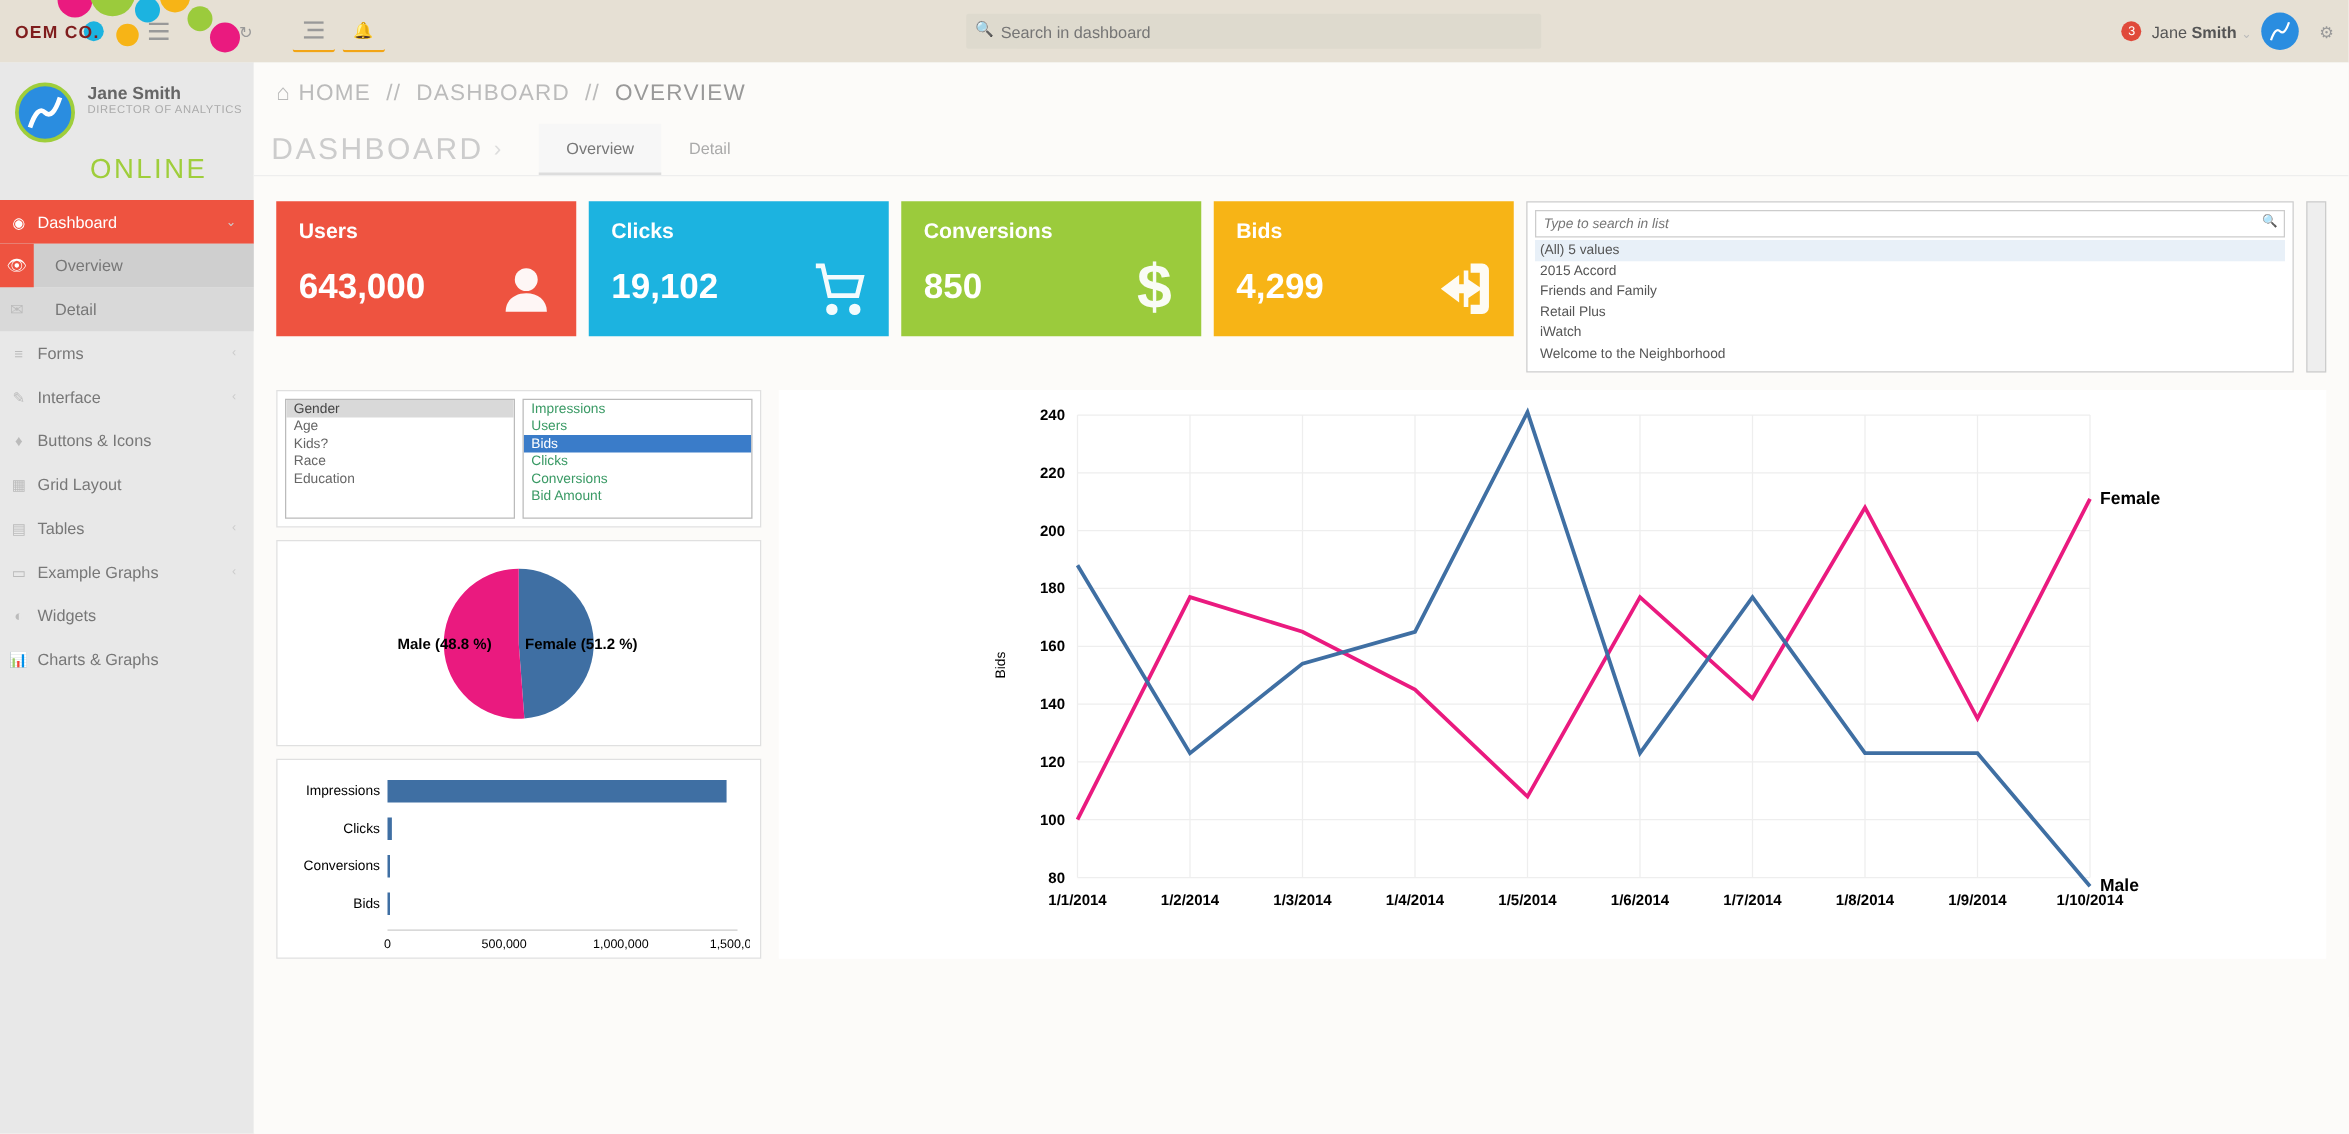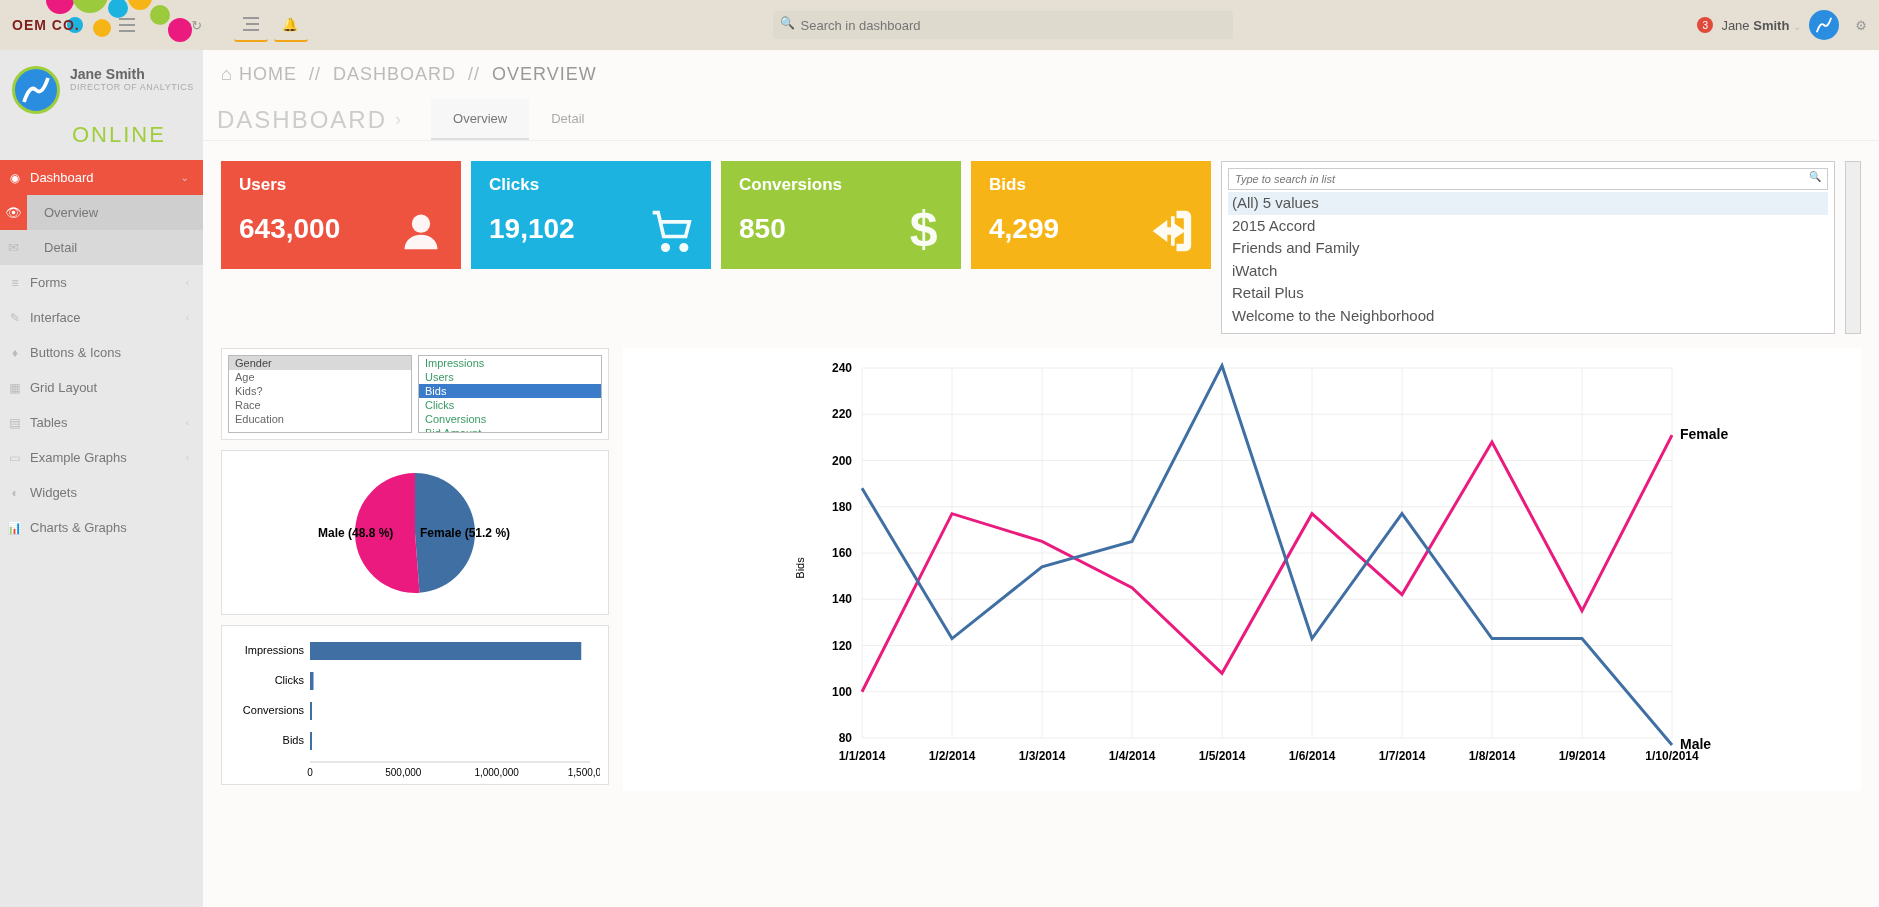--- a/index.html
+++ b/index.html
@@ -54,28 +54,28 @@
 .kpi-card .kpi-value { font-size: 28px; font-weight: bold; }
 .kpi-card .kpi-icon { position: absolute; right: 18px; bottom: 16px; opacity: 0.95; }
 .kpi-users { background: #ee5340; }
 .kpi-clicks { background: #1cb3e0; }
 .kpi-conv { background: #9bcb3c; }
 .kpi-bids { background: #f7b416; }
 .filter-box { flex: 1; border: 1px solid #ccc; background: #fff; padding: 6px; min-height:108px; display:flex; flex-direction:column;}
 .filter-search { position:relative;}
 .filter-search input { width: 100%; border: 1px solid #ccc; height: 22px; padding: 0 6px; font-size: 11px; color: #999; font-style: italic;}
 .filter-search::after { content:"🔍"; position:absolute; right:6px; top:3px; font-size:10px; color:#aaa;}
-.filter-list { font-size: 15px; line-height: 1.5; margin-top:2px; flex:1; overflow:auto;}
+.filter-list { font-size: 11px; line-height: 1.5; margin-top:2px; flex:1; overflow:auto;}
 .filter-list div { padding: 0 4px; cursor:pointer;}
 .filter-list div.sel { background: #e8f0f8; }
 .lower-grid { display: flex; gap: 14px; }
 .left-col { flex: 0 0 388px; display: flex; flex-direction: column; gap: 10px; }
 .panel { background: #fff; border: 1px solid #e0e0e0; padding: 6px;}
 .dim-lists { display: flex; gap: 6px; }
-.dim-list { flex: 1; border: 1px solid #bbb; font-size: 11px; height: 78px; overflow: auto; position:relative;}
+.dim-list { flex: 1; border: 1px solid #bbb; font-size: 11px; height: 96px; overflow: auto; position:relative;}
 .dim-list div { padding: 1px 6px; cursor:pointer; color:#666;}
 .dim-list.green div { color: #3a9a65; }
 .dim-list div.sel-blue { background: #3a7cc9; color: #fff !important; }
 .dim-list div.sel-grey { background: #d9d9d9; color:#444;}
 .pie-wrap { height: 165px; display:flex; align-items:center; justify-content:center; position: relative; }
 .bar-wrap { height: 160px; padding: 8px 8px 2px 8px; }
 .right-col { flex: 1; background:#fff; }
 .line-wrap { width: 100%; height: 440px; }
 svg text { font-family: Arial, sans-serif; }
 .vscroll-stub { flex:0 0 16px; background:#eee; border:1px solid #ccc;}
@@ -251,22 +251,22 @@
               <path d="M16 2h4a2 2 0 012 2v16a2 2 0 01-2 2h-4v-2h4V4h-4z" fill="none" stroke="#fff" stroke-width="2"></path>
               <path d="M2 12l8-6v4h4v4h-4v4z"></path>
             </svg>
         </div>
         <div class="filter-box">
           <div class="filter-search"><input placeholder="Type to search in list" style=""></div>
           <div class="filter-list" id="filter-list">
               <div class="sel">(All) 5 values</div>
               <div>2015 Accord</div>
               <div>Friends and Family</div>
+              <div>Retail Plus</div>
               <div>iWatch</div>
-              <div>Retail Plus</div>
               <div>Welcome to the Neighborhood</div>
             </div>
         </div>
         <div class="vscroll-stub"></div>
       </div>
 
       <div class="lower-grid">
         <div class="left-col">
           <div class="panel">
             <div class="dim-lists">

